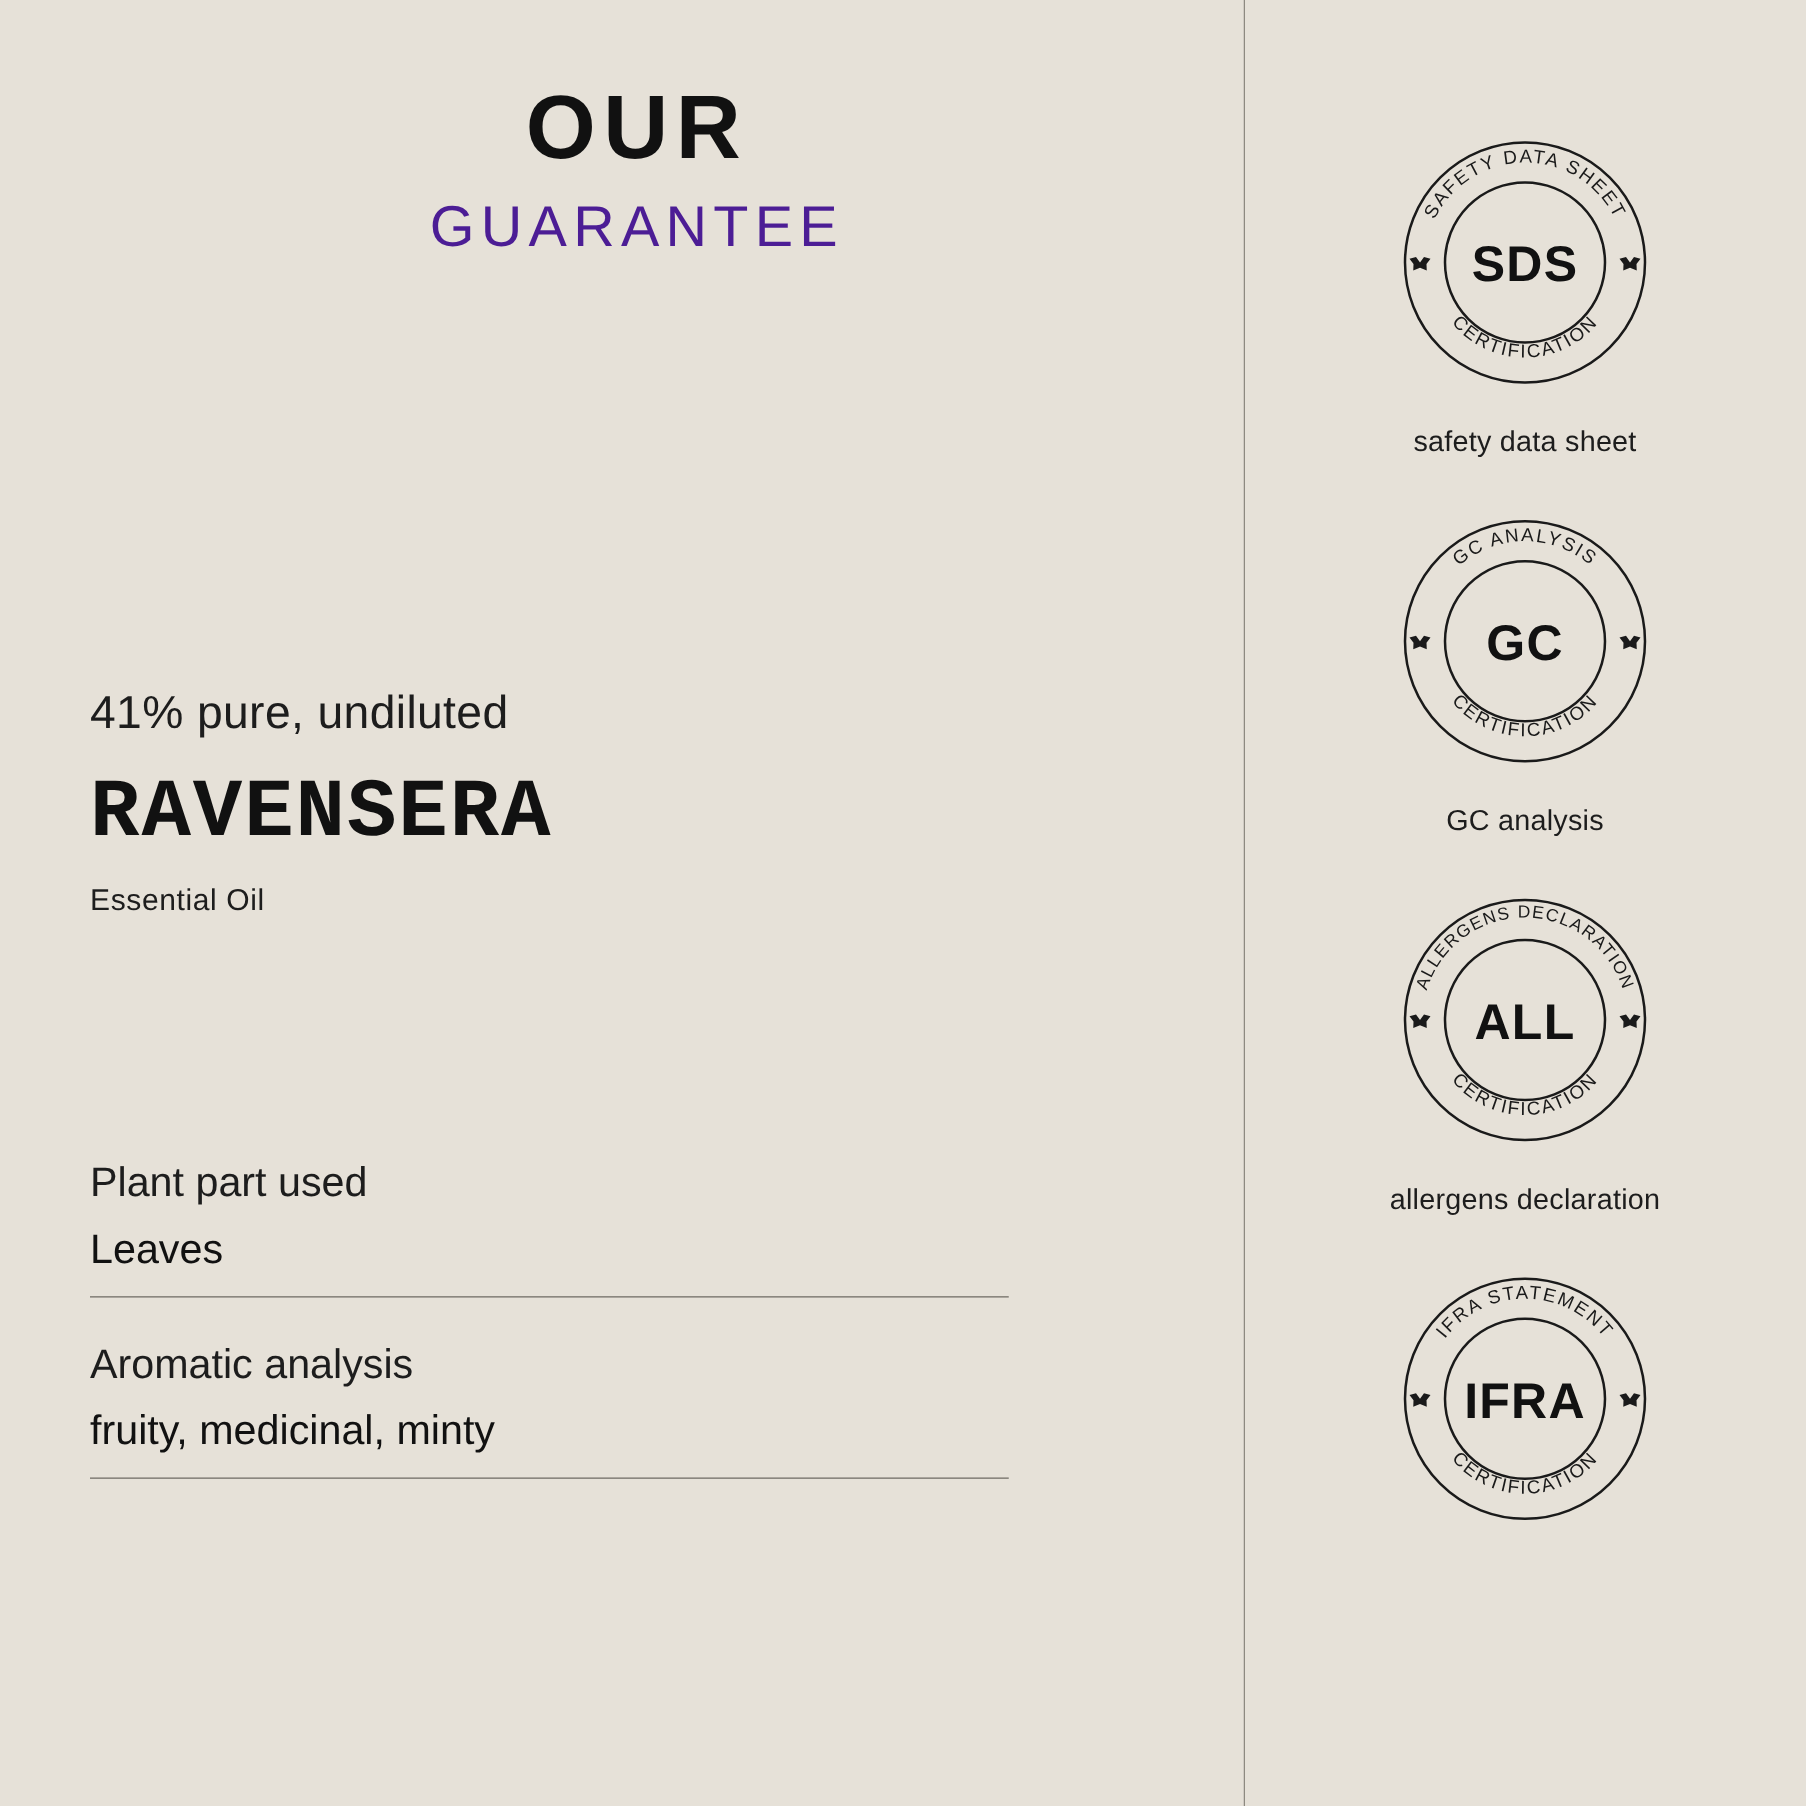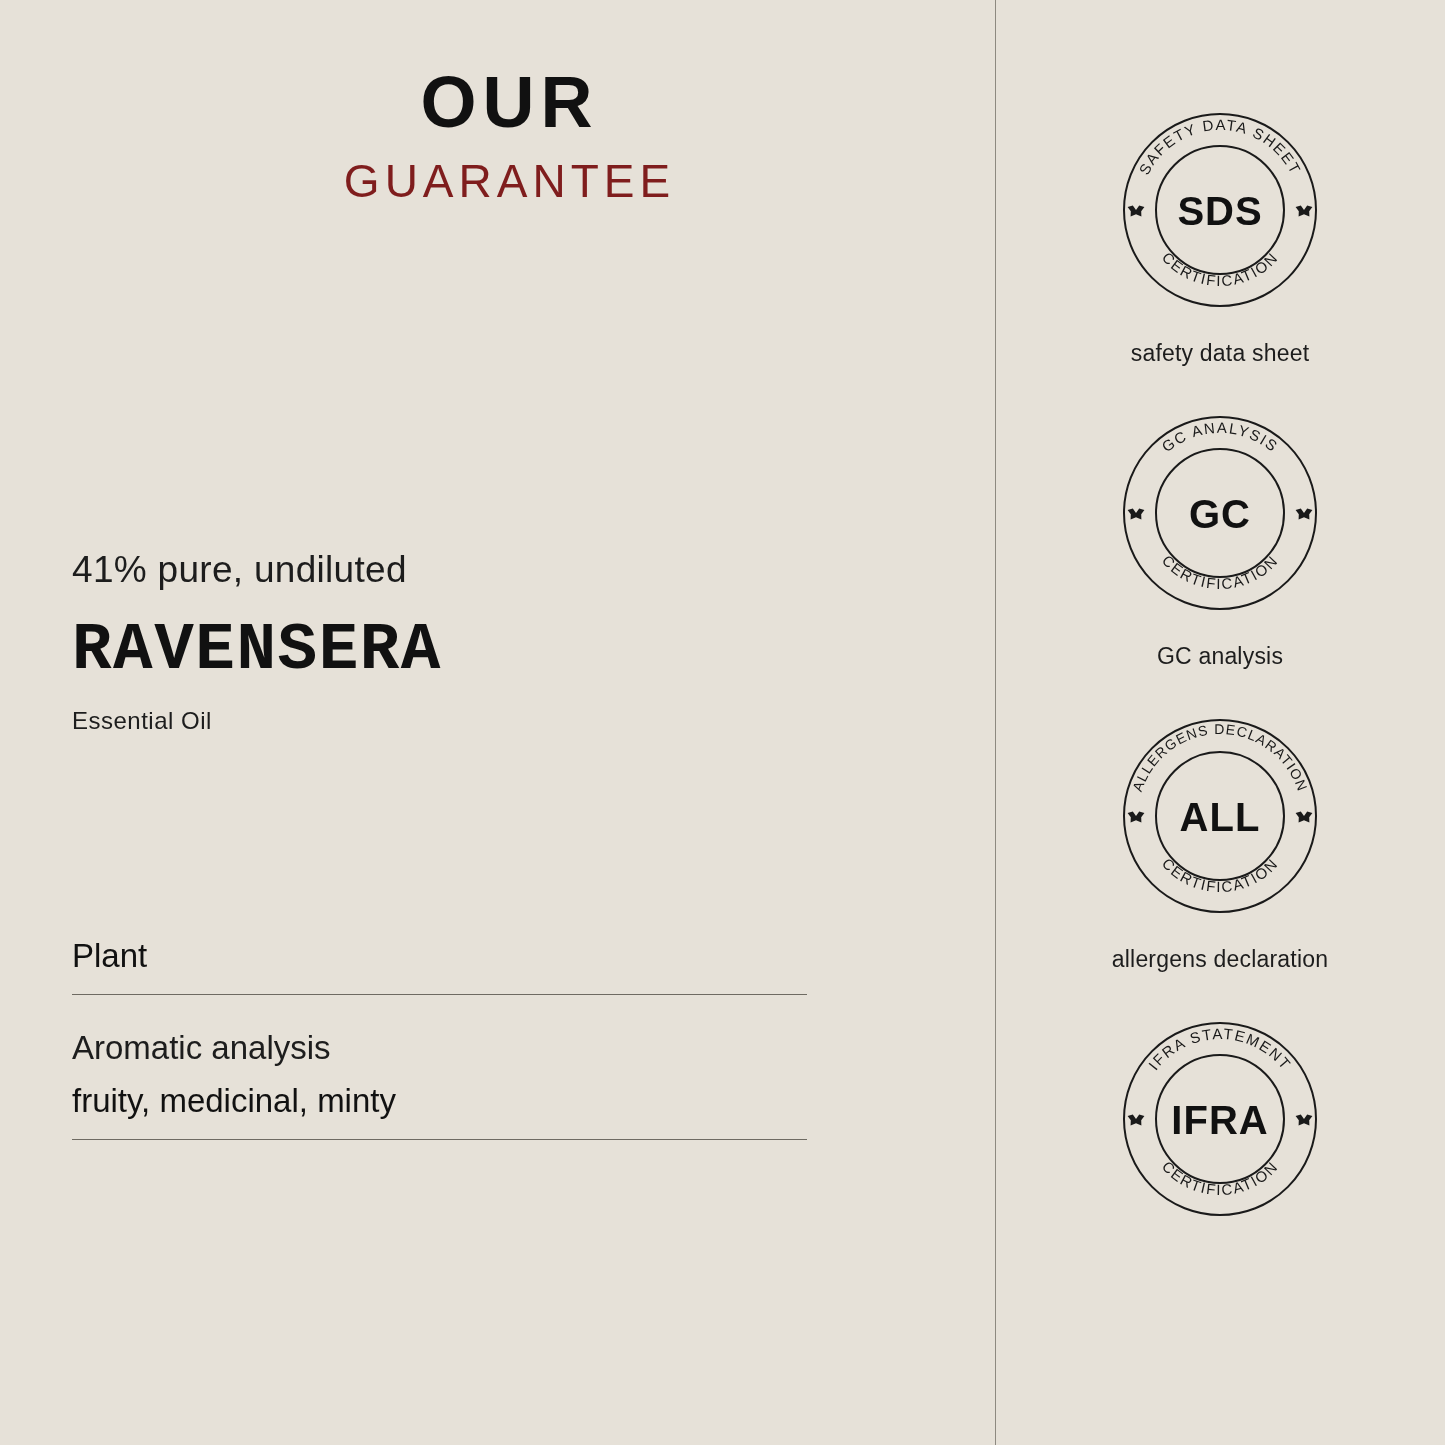--- a/index.html
+++ b/index.html
@@ -52,21 +52,21 @@
     letter-spacing: 6px;
     line-height: 1.0;
     color: #111;
   }
   .guarantee-word {
     font-size: 46px;
     font-weight: 400;
     letter-spacing: 5px;
     line-height: 1.0;
     margin-top: 20px;
-    color: #7f1d1d;
+    color: #4c1d95;
   }
 
   .product-block {
     position: absolute;
     top: 548px;
     left: 72px;
     width: 800px;
   }
   .purity {
     font-size: 37px;
@@ -180,21 +180,22 @@
     </div>
 
     <div class="product-block">
       <div class="purity">41% pure, undiluted</div>
       <div class="product-name">RAVENSERA</div>
       <div class="product-type">Essential Oil</div>
     </div>
 
     <div class="specs">
       <div class="spec-row">
-        <div class="spec-value">Plant</div>
+        <div class="spec-label">Plant part used</div>
+        <div class="spec-value">Leaves</div>
       </div>
       <div class="spec-row">
         <div class="spec-label">Aromatic analysis</div>
         <div class="spec-value">fruity, medicinal, minty</div>
       </div>
     </div>
 
   </div>
 
   <div class="divider"></div>

